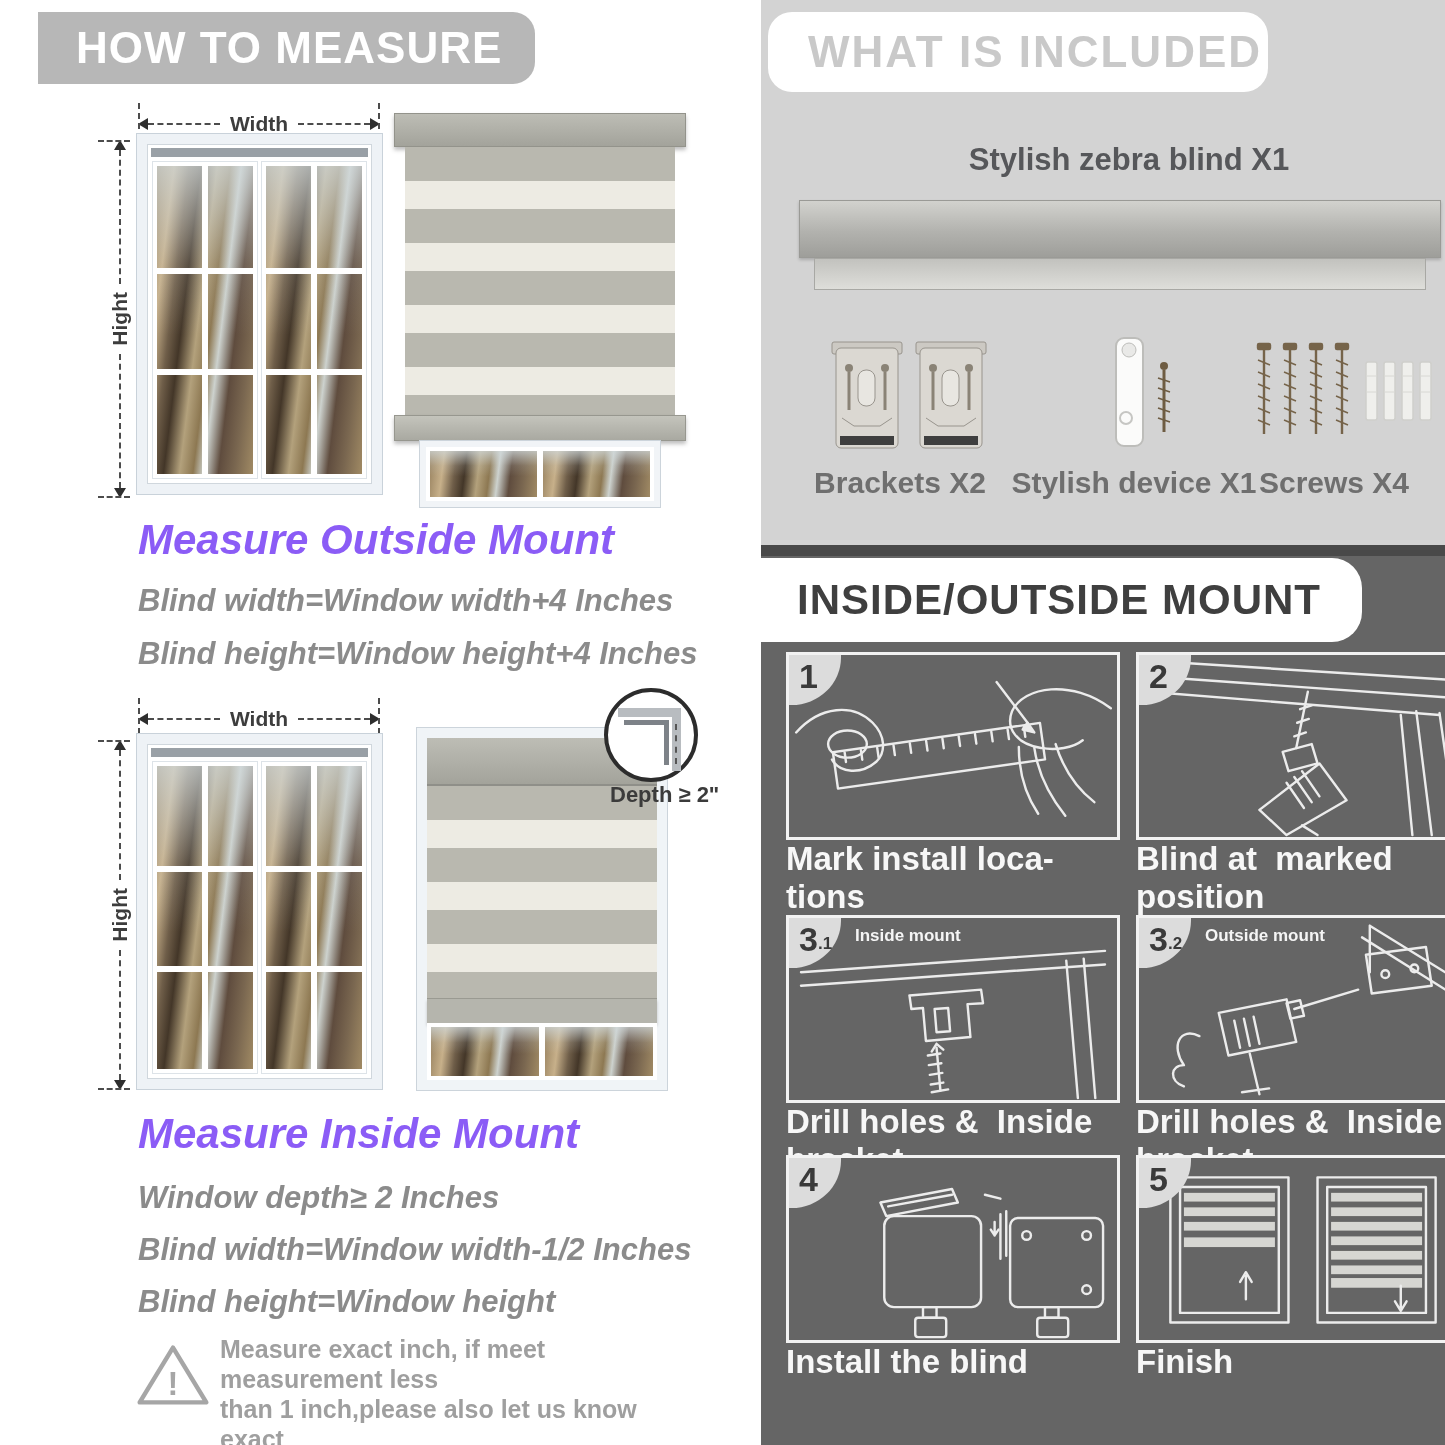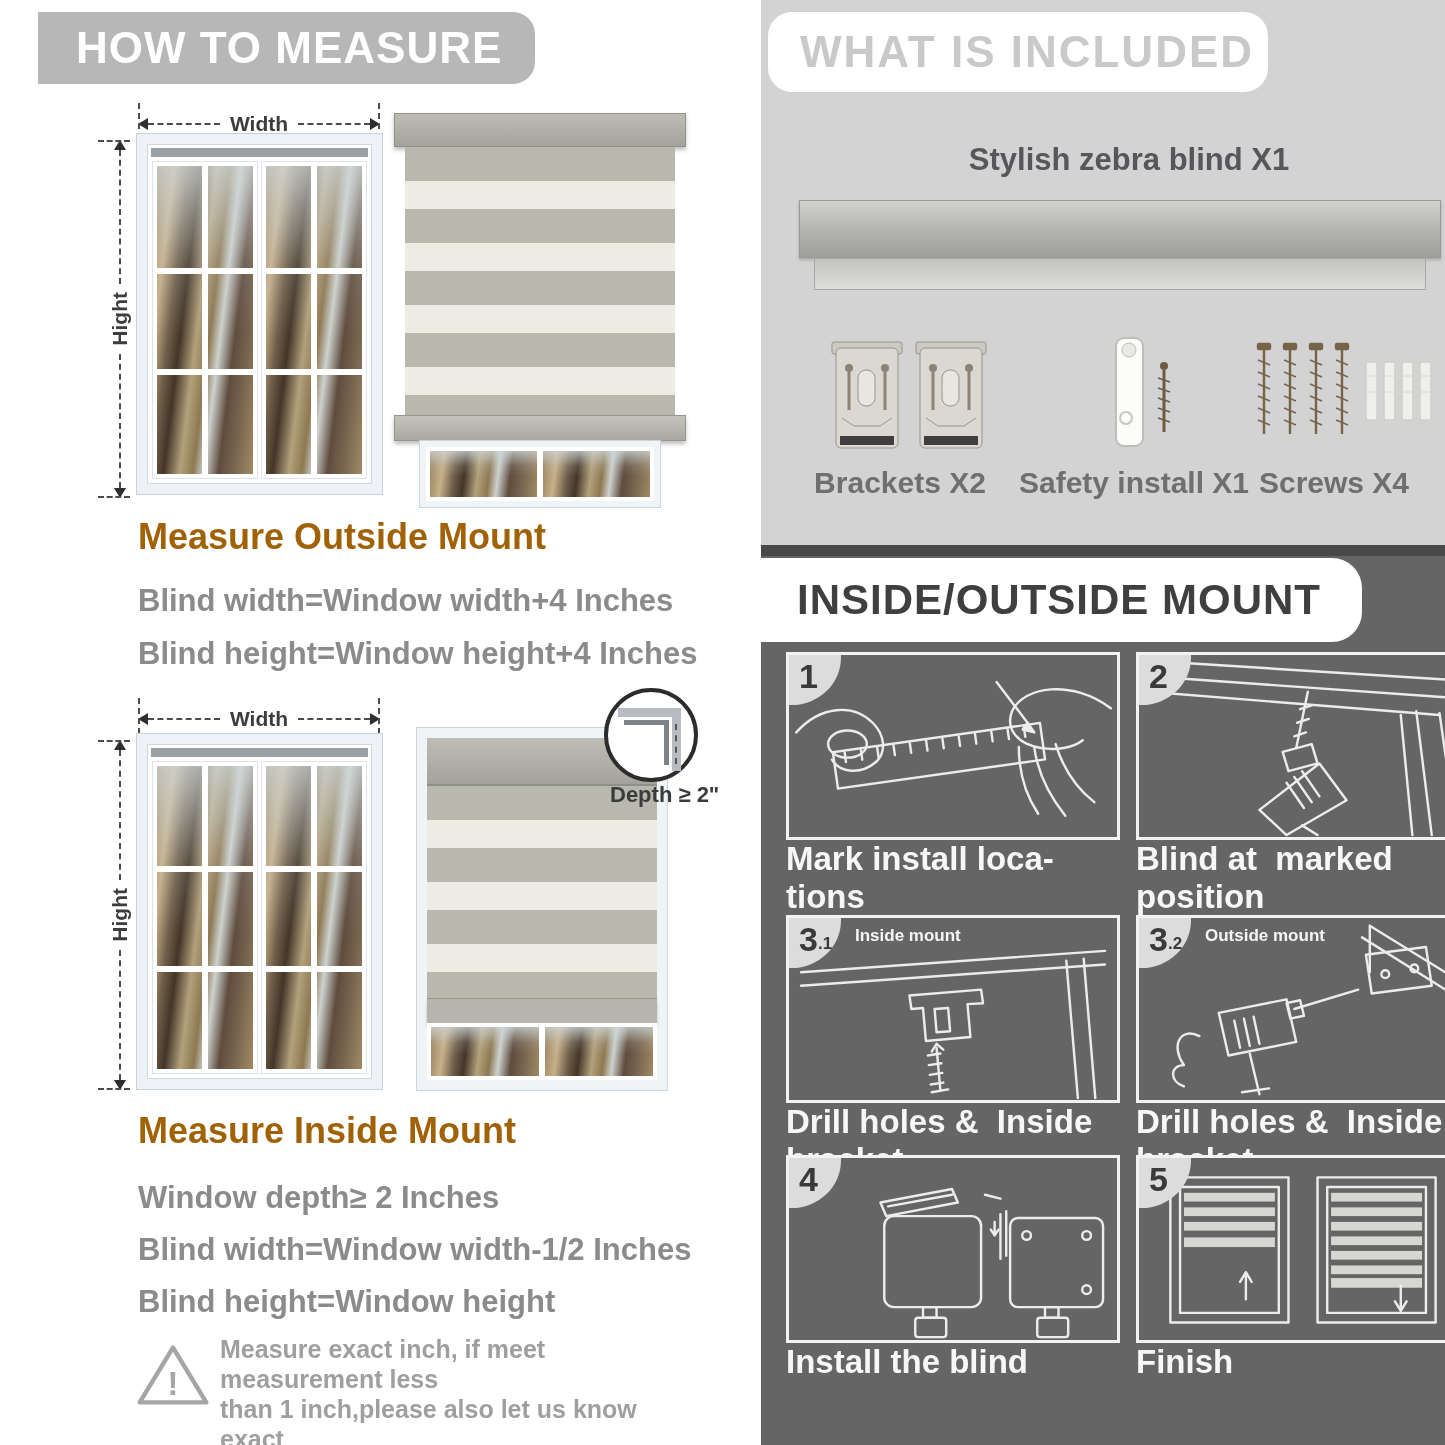--- a/index.html
+++ b/index.html
@@ -49,37 +49,37 @@
   .mline::before,.mline::after{content:"";position:absolute;top:-9px;height:36px;border-left:2px dashed #4c4c4c;}
   .mline::before{left:0;} .mline::after{right:0;}
   .vline{display:flex;flex-direction:column;align-items:center;color:#3d3d3d;font-weight:bold;font-size:21px;}
   .vline .seg{flex:1;border-left:2px dashed #4c4c4c;width:0;}
   .vline .ah.u{border-left:6px solid transparent;border-right:6px solid transparent;border-bottom:10px solid #2e2e2e;}
   .vline .ah.d{border-left:6px solid transparent;border-right:6px solid transparent;border-top:10px solid #2e2e2e;}
   .vline .lbl{writing-mode:vertical-rl;transform:rotate(180deg);padding:8px 0;}
   .vline::before,.vline::after{content:"";position:absolute;left:-10px;width:32px;border-top:2px dashed #4c4c4c;}
   .vline::before{top:0;} .vline::after{bottom:0;}
 
-  .sec-title{font-size:36px;font-weight:bold;color:#a16207;}
-  .sec-line{font-size:31px;font-weight:bold;color:#8b8b8b;}
+  .sec-title{font-size:42px;font-weight:bold;color:#8b5cf6;font-style:italic;}
+  .sec-line{font-size:31px;font-weight:bold;color:#8b8b8b;font-style:italic;}
   .warn-text{font-size:25px;font-weight:bold;color:#9f9f9f;line-height:30px;}
 
   .magnifier{width:94px;height:94px;border-radius:50%;border:4px solid #2c2c2c;background:#fff;
              box-sizing:border-box;z-index:5;}
   .mag-l1{position:absolute;right:13px;top:16px;width:54px;height:54px;
           border-top:9px solid #b8bcc0;border-right:9px solid #b8bcc0;}
   .mag-l2{position:absolute;right:25px;top:28px;width:40px;height:40px;
           border-top:5px solid #7d8288;border-right:5px solid #7d8288;}
   .mag-dash{position:absolute;right:17px;top:32px;height:40px;border-left:2px dashed #555;}
   .depth-lbl{font-size:22px;font-weight:bold;color:#3b3b3b;}
 
   
   .lightsec{left:723px;top:0;width:722px;height:545px;background:#d3d3d3;}
   .hdr-included{left:730px;top:12px;width:500px;height:80px;background:#fff;border-radius:24px;
-                color:#c9c9c9;font-size:44px;font-weight:bold;line-height:80px;padding-left:32px;
+                color:#c9c9c9;font-size:44px;font-weight:bold;line-height:80px;padding-left:40px;
                 letter-spacing:2px;box-sizing:border-box;}
   .blind-lbl{left:715px;top:142px;width:752px;text-align:center;font-size:31px;font-weight:bold;color:#56575a;}
   .rail-top{left:761px;top:200px;width:642px;height:58px;
             background:linear-gradient(180deg,#d2d2ce,#b2b2ae 55%,#9e9e9a);border:1px solid #9a9a96;
             box-sizing:border-box;box-shadow:0 2px 3px rgba(0,0,0,.2);}
   .rail-bot{left:776px;top:258px;width:612px;height:32px;
             background:linear-gradient(180deg,#c2c2be,#dededa);border:1px solid #a8a8a4;box-sizing:border-box;}
   .itemlbl{top:466px;font-size:30px;font-weight:bold;color:#6f6f6f;transform:translateX(-50%);white-space:nowrap;}
 
   .darkstrip{left:723px;top:545px;width:722px;height:11px;background:#494949;}
@@ -284,21 +284,21 @@
       <line x1="152" y1="42" x2="163" y2="42"></line>
         <line x1="170" y1="42" x2="181" y2="42"></line>
       <line x1="116" y1="58" x2="127" y2="58"></line>
         <line x1="134" y1="58" x2="145" y2="58"></line>
       <line x1="152" y1="58" x2="163" y2="58"></line>
         <line x1="170" y1="58" x2="181" y2="58"></line>
     </g>
   </svg>
 
   <div class="abs itemlbl" style="left:862px;">Brackets X2</div>
-  <div class="abs itemlbl" style="left:1096px;">Safety install X1</div>
+  <div class="abs itemlbl" style="left:1096px;">Stylish device X1</div>
   <div class="abs itemlbl" style="left:1296px;">Screws X4</div>
 
   <div class="abs darkstrip"></div>
   <div class="abs darksec"></div>
   <div class="abs hdr-mount">INSIDE/OUTSIDE MOUNT</div>
 
   <div class="abs" style="left:748px;top:652px;width:334px;">
     <div class="panel">
       <svg class="art" viewBox="0 0 334 188" fill="none" stroke="#ececec" stroke-width="2.5" stroke-linecap="round" stroke-linejoin="round">
         <path d="M5 80 C30 52 64 50 84 70 C97 83 98 100 88 110 C72 124 50 122 42 108"></path>

